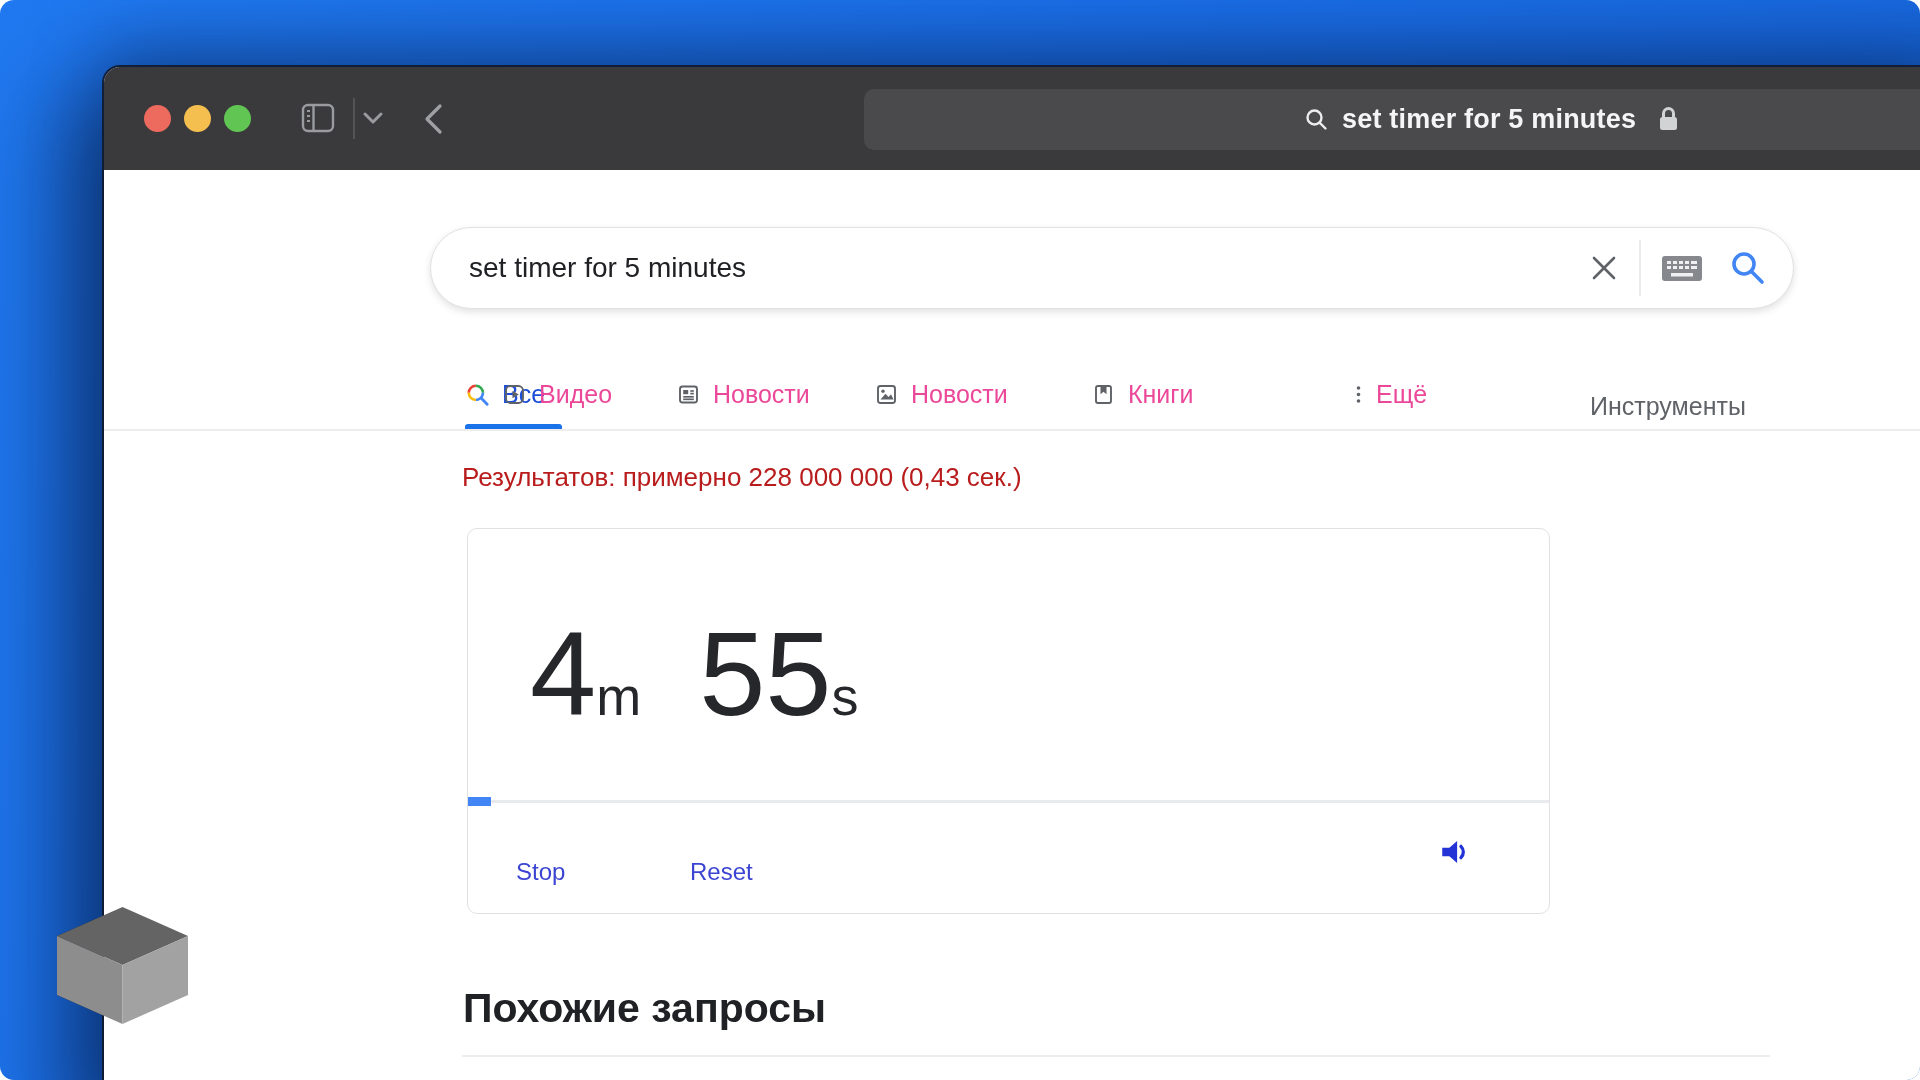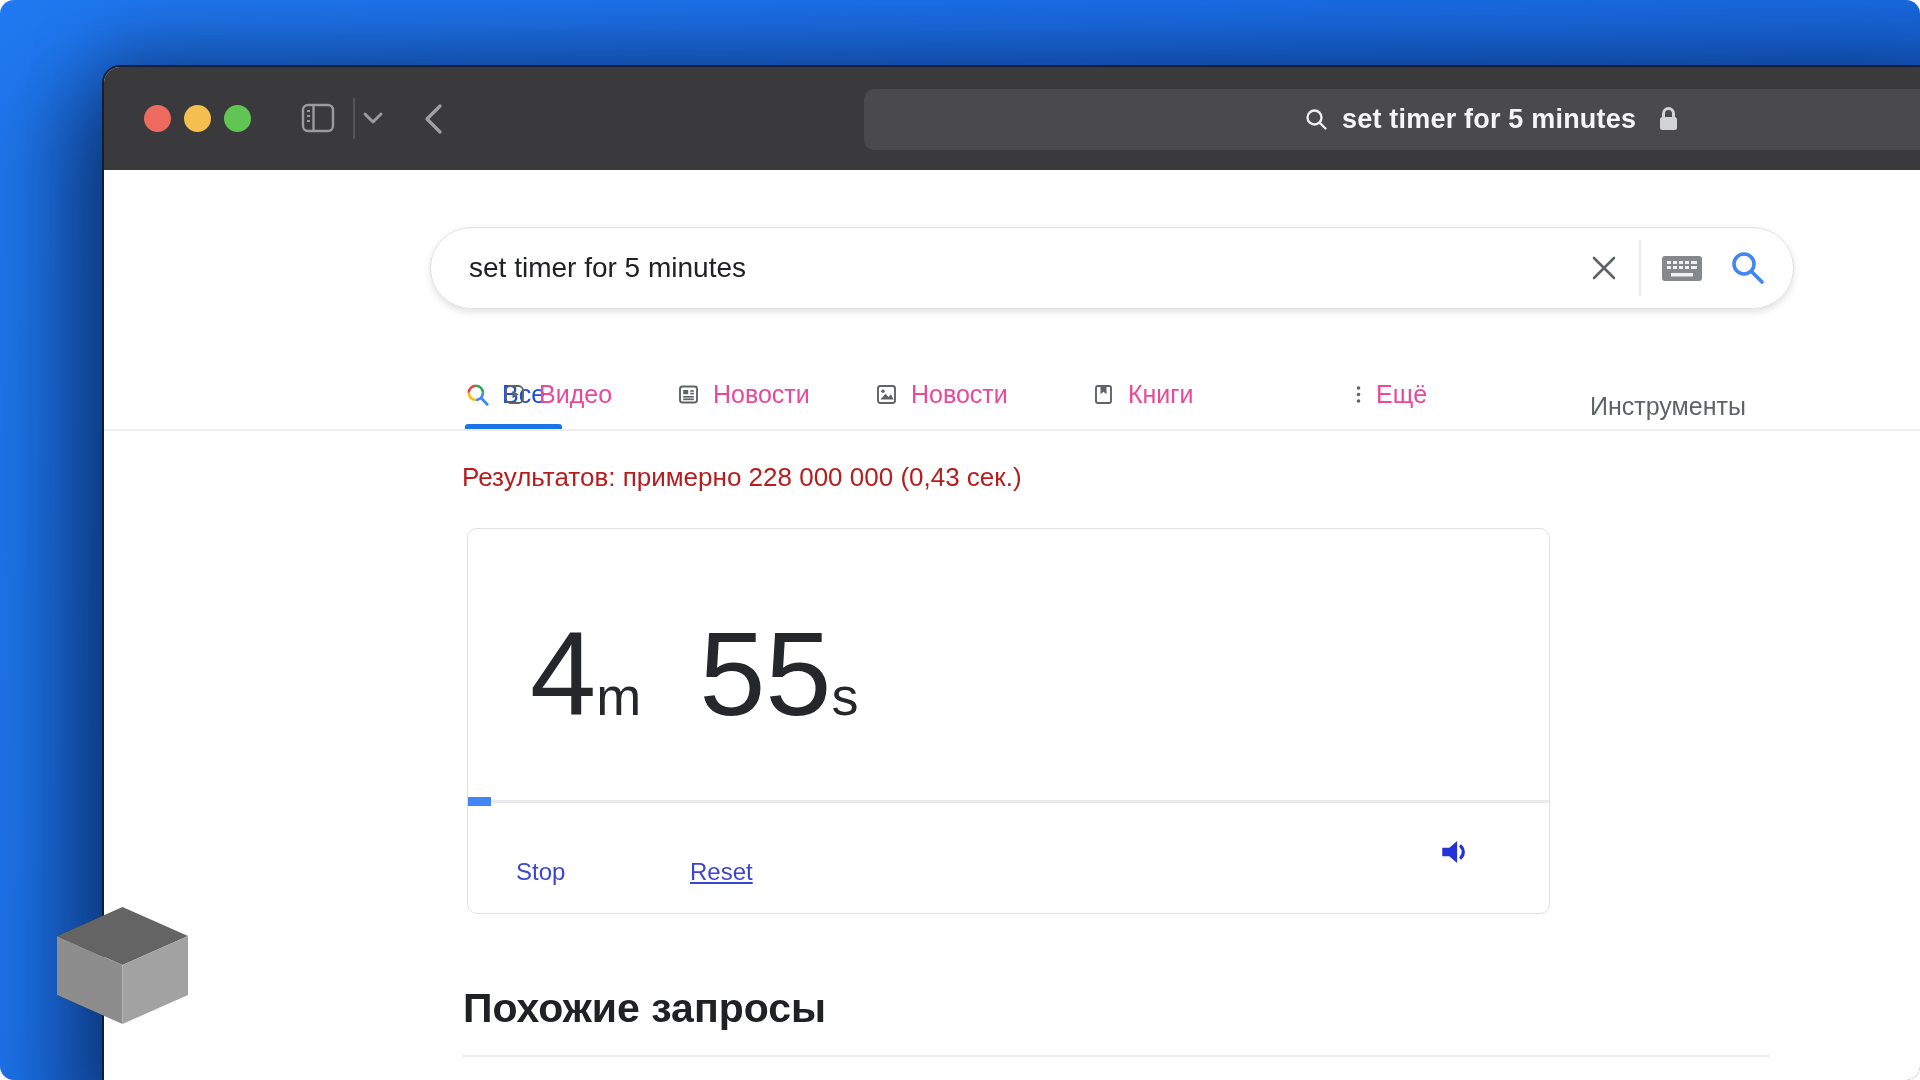--- a/index.html
+++ b/index.html
@@ -62,21 +62,21 @@
                 background:#fff; border:1px solid #dfe1e5; border-radius:10px; }
   .digits { position:absolute; left:62px; top:74px; white-space:nowrap;
             color:#26272a; font-size:119px; line-height:1.2; }
   .digits .unit { font-size:54px; }
   .digits .sec  { margin-left:58px; }
   .track { position:absolute; left:0; right:0; top:271px; height:3px; background:#e9eaed; }
   .fill  { position:absolute; left:0; top:268px; height:9px; background:#4285f4; }
   .t-btn { position:absolute; top:306px; font-size:24px; color:#3c45d2; background:none;
            border:none; cursor:pointer; font-family:inherit;margin-top:23px; }
   .t-stop  { left:48px; }
-  .t-reset { left:222px;text-decoration:underline; }
+  .t-reset { left:222px; }
   .speaker { position:absolute; left:970px; top:306px; cursor:pointer; }
 
   .related { position:absolute; left:359px; top:918px; font-size:41px; font-weight:700; color:#202124; }
   .bottom-divider { position:absolute; left:358px; top:988px; width:1308px; height:2px; background:#ededed; }
 
   .cube-gray { position:absolute; left:-47px; top:840px; }
 </style>
 </head>
 <body>
 

